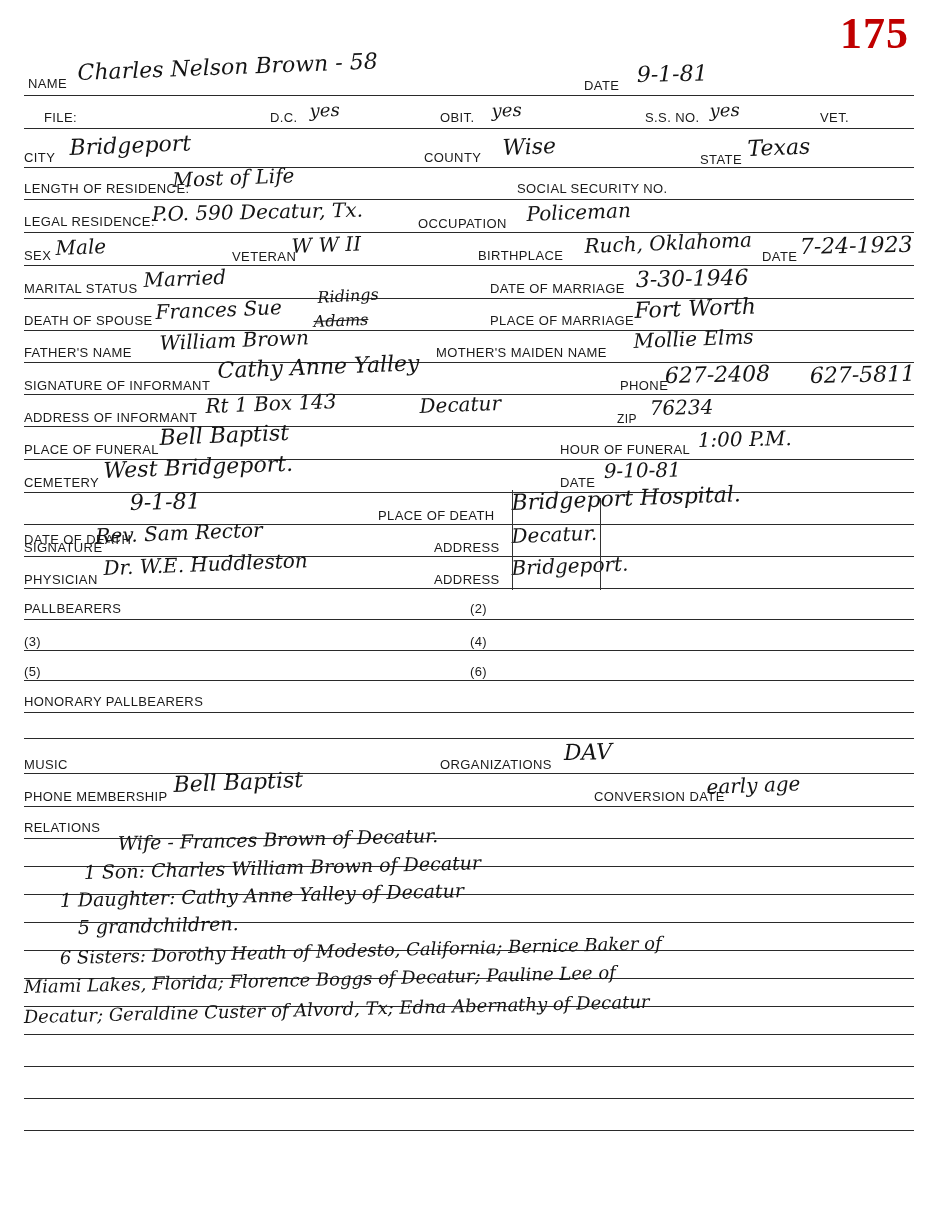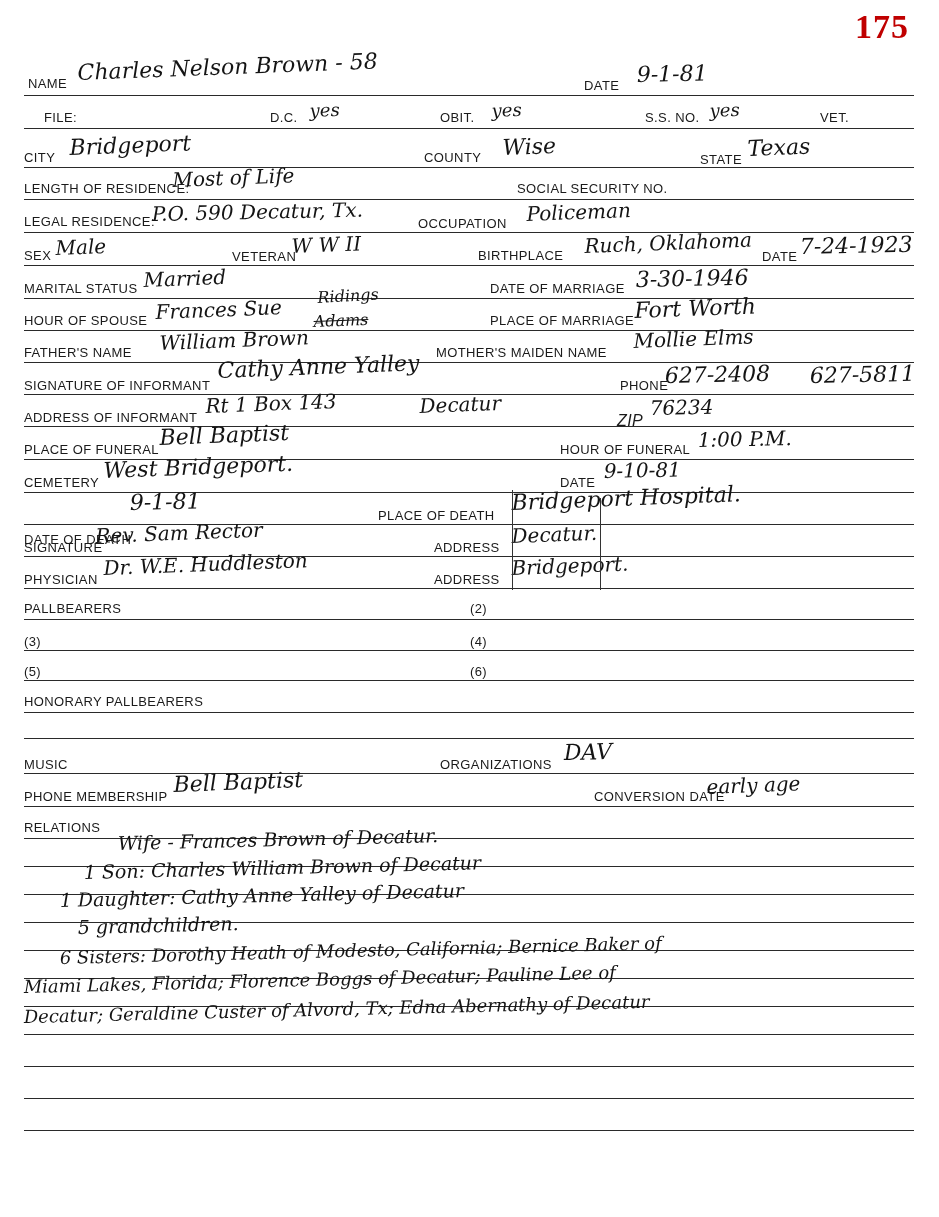--- a/index.html
+++ b/index.html
@@ -20,34 +20,34 @@
     width: 939px;
     height: 1217px;
   }
   
   .page-number {
     position: absolute;
     top: 8px;
     right: 30px;
     font-family: "Liberation Serif", serif;
     font-weight: bold;
-    font-size: 34px;
+    font-size: 44px;
     color: #c00000;
     letter-spacing: 1px;
   }
   
   .lbl {
     position: absolute;
     font-family: "Liberation Sans", sans-serif;
     font-size: 13px;
     letter-spacing: 0.4px;
     color: #1a1a1a;
     white-space: nowrap;
   }
-  .lbl.small { font-size: 16px; font-style: italic; }
+  .lbl.small { font-size: 12px; }
   
   .rule {
     position: absolute;
     height: 0;
     border-top: 1px solid #2a2a2a;
   }
   
   .vrule {
     position: absolute;
     width: 0;
@@ -135,21 +135,21 @@
   <div class="lbl" style="left:762px; top:249px;">DATE</div>
   <div class="hw s22 tilt1" style="left:800px; top:234px;">7-24-1923</div>
   <div class="rule" style="left:24px; top:265px; width:890px;"></div>
 
   <div class="lbl" style="left:24px; top:281px;">MARITAL STATUS</div>
   <div class="hw s20 tilt" style="left:144px; top:268px;">Married</div>
   <div class="lbl" style="left:490px; top:281px;">DATE OF MARRIAGE</div>
   <div class="hw s22 tilt1" style="left:636px; top:267px;">3-30-1946</div>
   <div class="rule" style="left:24px; top:298px; width:890px;"></div>
 
-  <div class="lbl" style="left:24px; top:313px;">HOUR OF SPOUSE</div>
+  <div class="lbl" style="left:24px; top:313px;">DEATH OF SPOUSE</div>
   <div class="hw s20 tilt" style="left:156px; top:300px;">Frances Sue</div>
   <div class="hw s16 tilt3" style="left:318px; top:288px;">Ridings</div>
   <div class="hw s16 tilt strike" style="left:314px; top:312px;">Adams</div>
   <div class="lbl" style="left:490px; top:313px;text-align:right;">PLACE OF MARRIAGE</div>
   <div class="hw s22 tilt" style="left:635px; top:298px;">Fort Worth</div>
   <div class="rule" style="left:24px; top:330px; width:890px;"></div>
 
   <div class="lbl" style="left:24px; top:345px;">FATHER'S NAME</div>
   <div class="hw s20 tilt" style="left:160px; top:331px;">William Brown</div>
   <div class="lbl" style="left:436px; top:345px;">MOTHER'S MAIDEN NAME</div>

